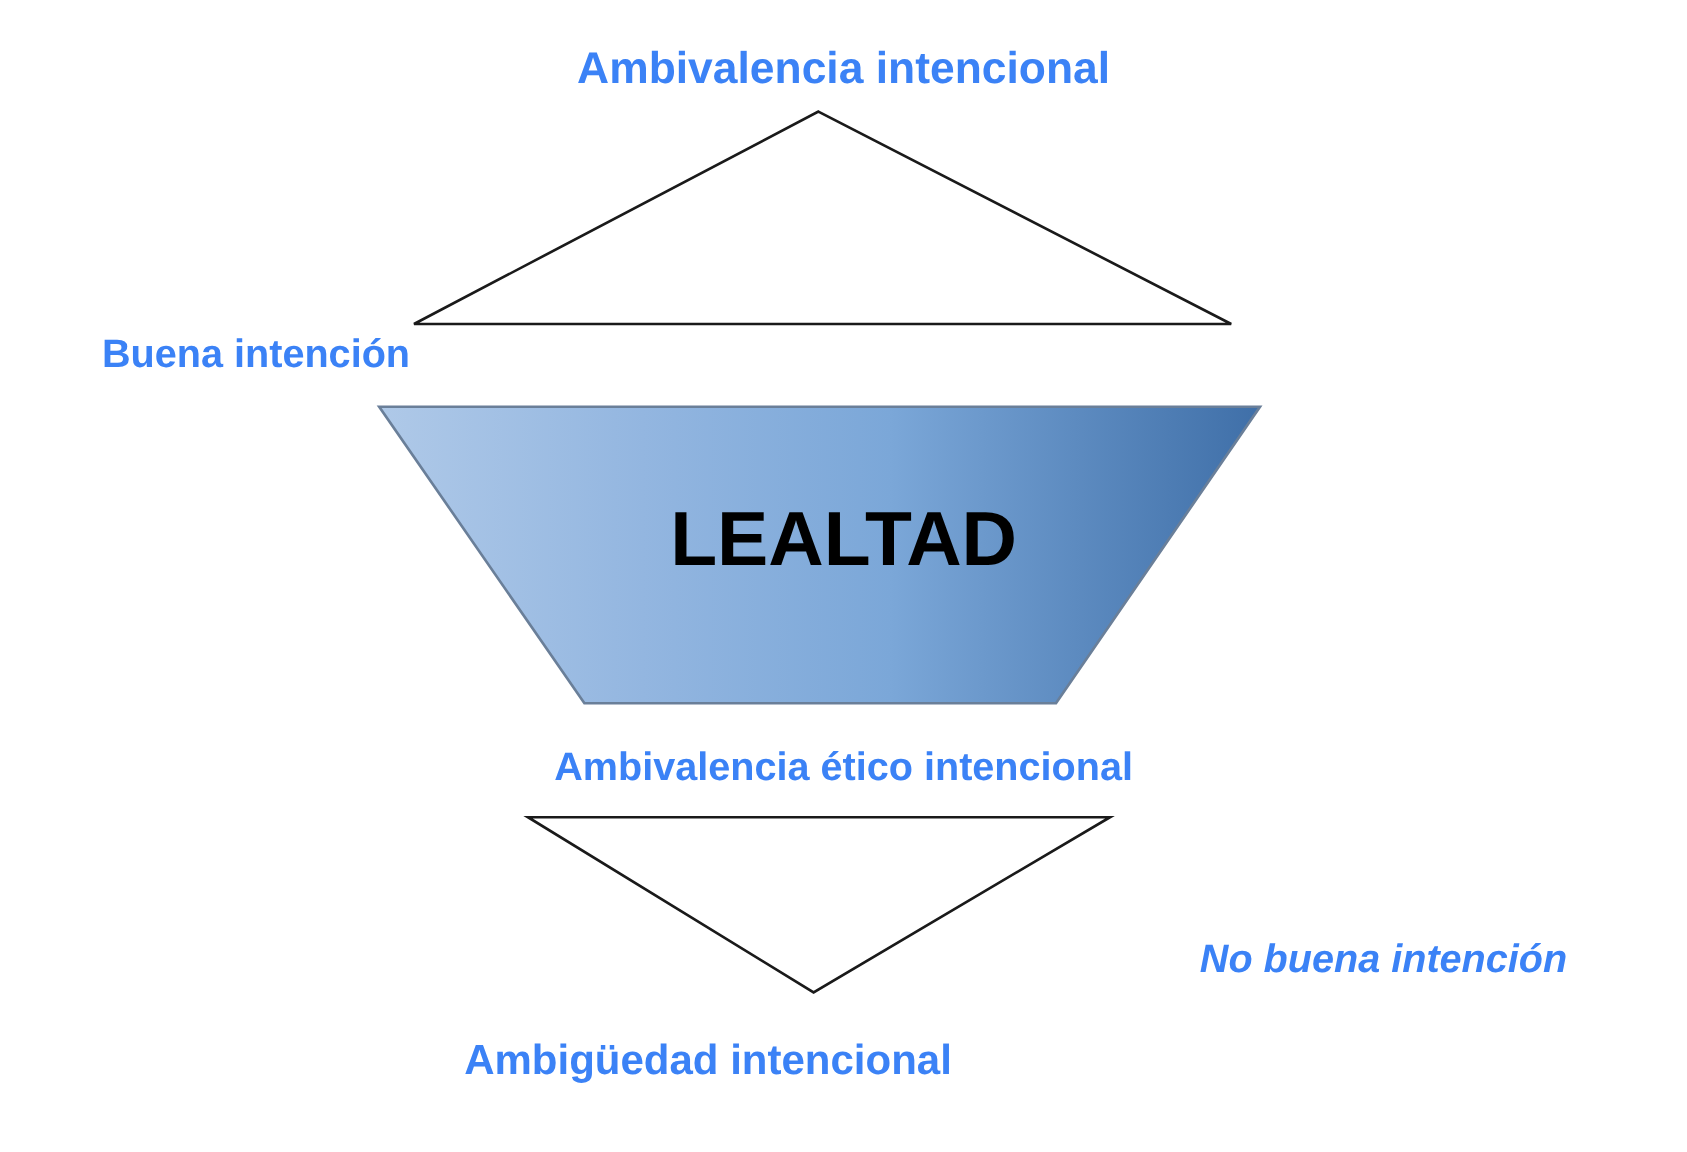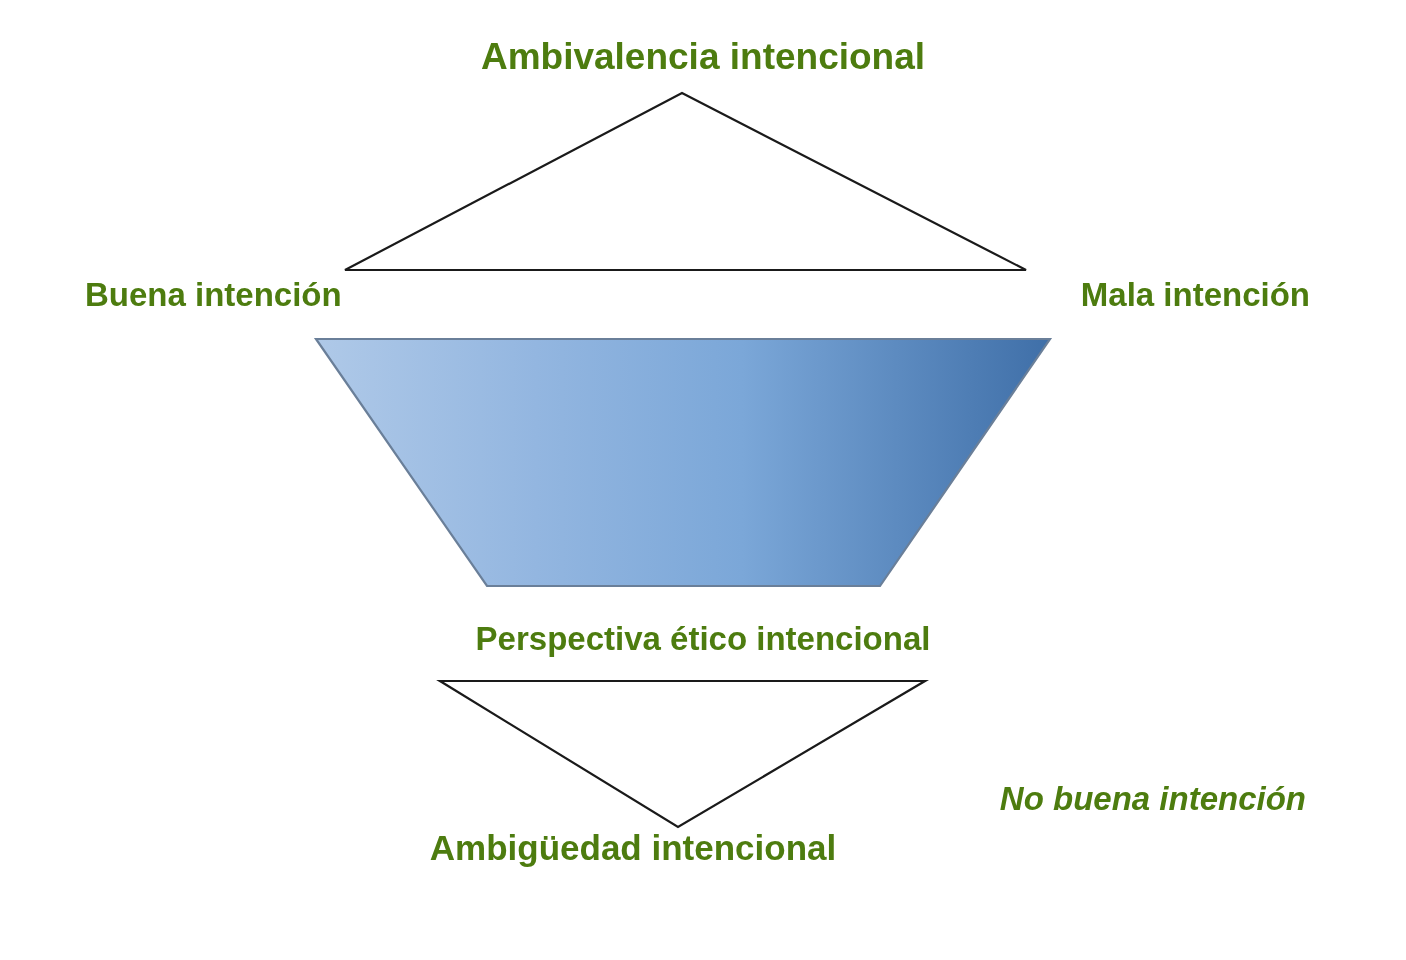--- a/index.html
+++ b/index.html
@@ -23,21 +23,21 @@
     left: 0;
     top: 0;
     width: 1406px;
     height: 960px;
     display: block;
   }
   .label {
     position: absolute;
     font-family: "Liberation Sans", sans-serif;
     font-weight: bold;
-    color: #4d7c0f;
+    color: #3b82f6;
     white-space: nowrap;
     line-height: 1;
     letter-spacing: 0px;
   }
   .label-top-title {
     left: 0;
     top: 38px;
     width: 1406px;
     text-align: center;
     font-size: 37px;
@@ -67,25 +67,24 @@
   }
   .label-right-lower {
     right: 100px;
     top: 782px;
     font-size: 33px;
     text-align: right;
     font-style: italic;
   }
   .label-bottom-title {
     left: 0;
-    top: 830px;
+    top: 866px;
     width: 1180px;
     text-align: center;
     font-size: 35px;
-    padding-left: 43px;
   }
   .core-label {
     position: absolute;
     left: 0;
     top: 417px;
     width: 1406px;
     text-align: center;
     font-family: "Liberation Sans", sans-serif;
     font-weight: bold;
     font-size: 64px;
@@ -114,23 +113,23 @@
 
     <polygon id="shape-core-trapezoid" fill="url(#loyaltyGradient)" stroke="#6A7F99" stroke-width="2.2" stroke-linejoin="miter" points="316,339 1050,339 880,586 487,586"></polygon>
 
     <polygon id="shape-lower-triangle" fill="none" stroke="#1A1A1A" stroke-width="2.2" stroke-linejoin="miter" points="440,681 925,681 678,827"></polygon>
   </svg>
 
   <div class="label label-top-title">Ambivalencia intencional</div>
 
   <div class="label label-left-upper">Buena intención</div>
 
-  <div class="label label-right-upper">Mala intención</div>
 
+  <div class="core-label">LEALTAD</div>
 
-  <div class="label label-center-lower">Perspectiva ético intencional</div>
+  <div class="label label-center-lower">Ambivalencia ético intencional</div>
 
 
   <div class="label label-right-lower">No buena intención</div>
 
   <div class="label label-bottom-title">Ambigüedad intencional</div>
 
 </div>
 
 </body></html>

